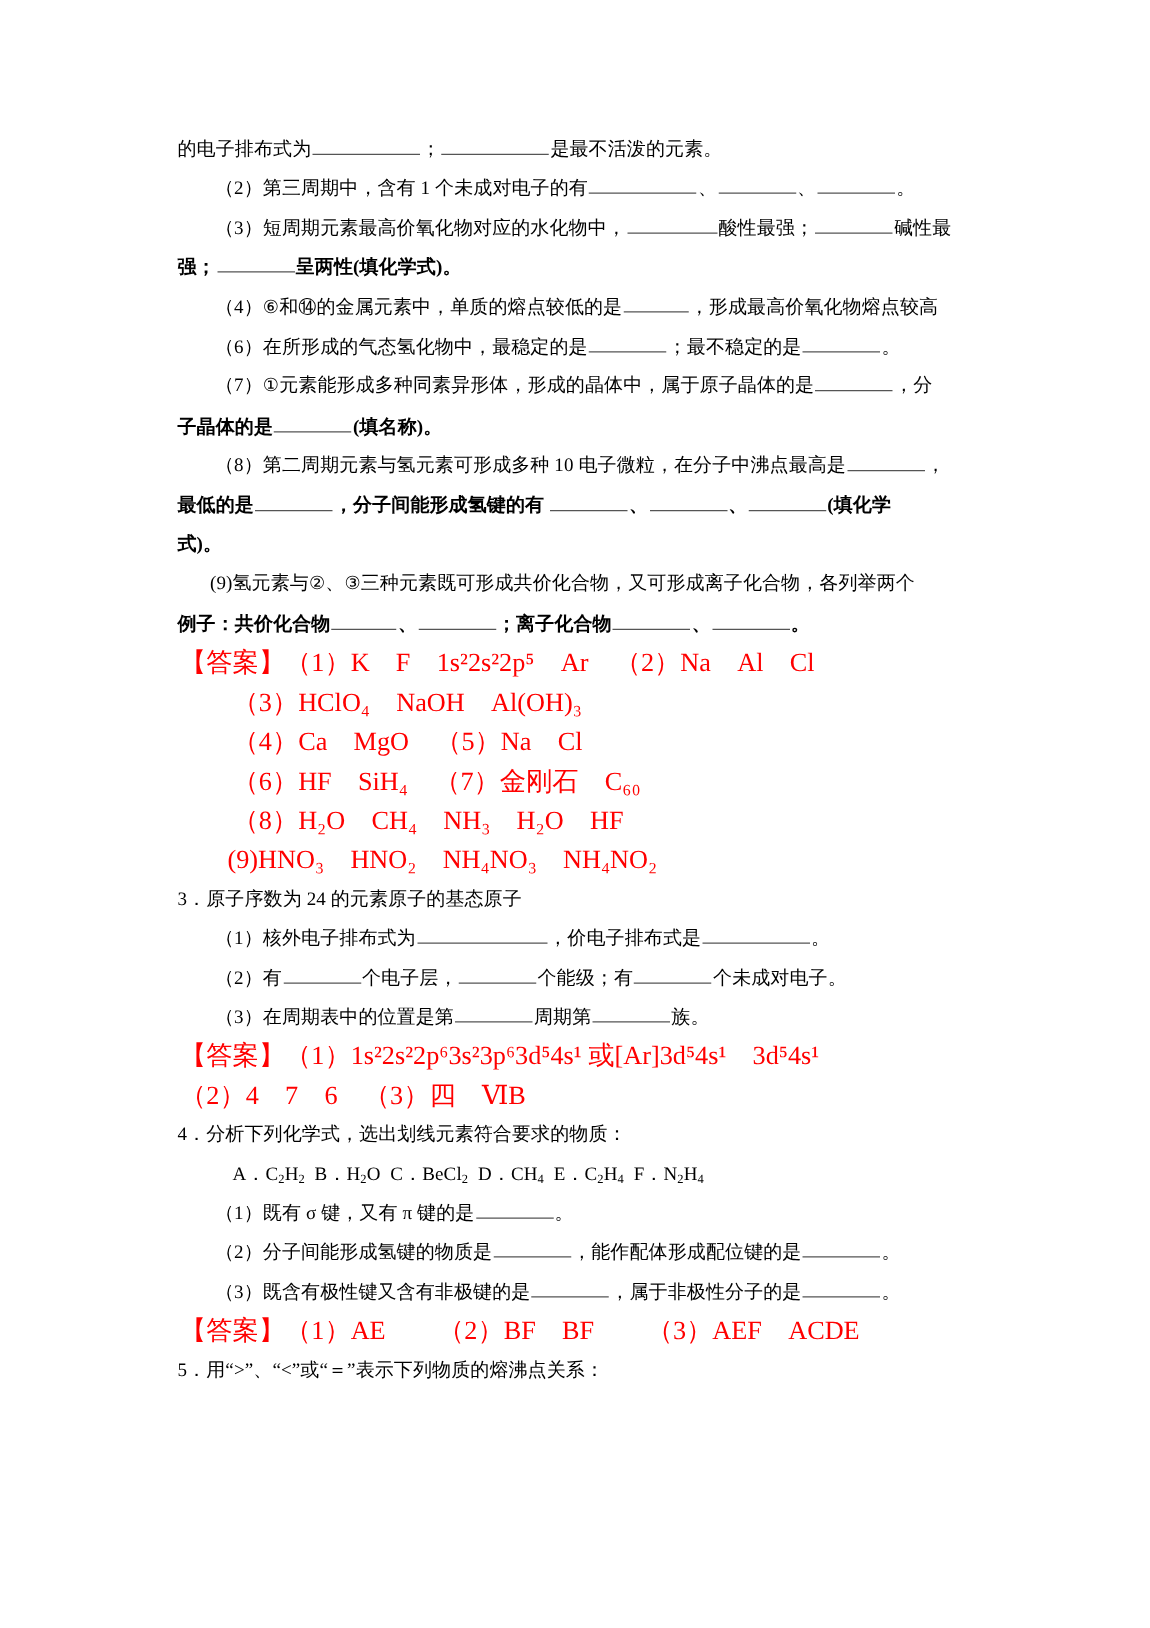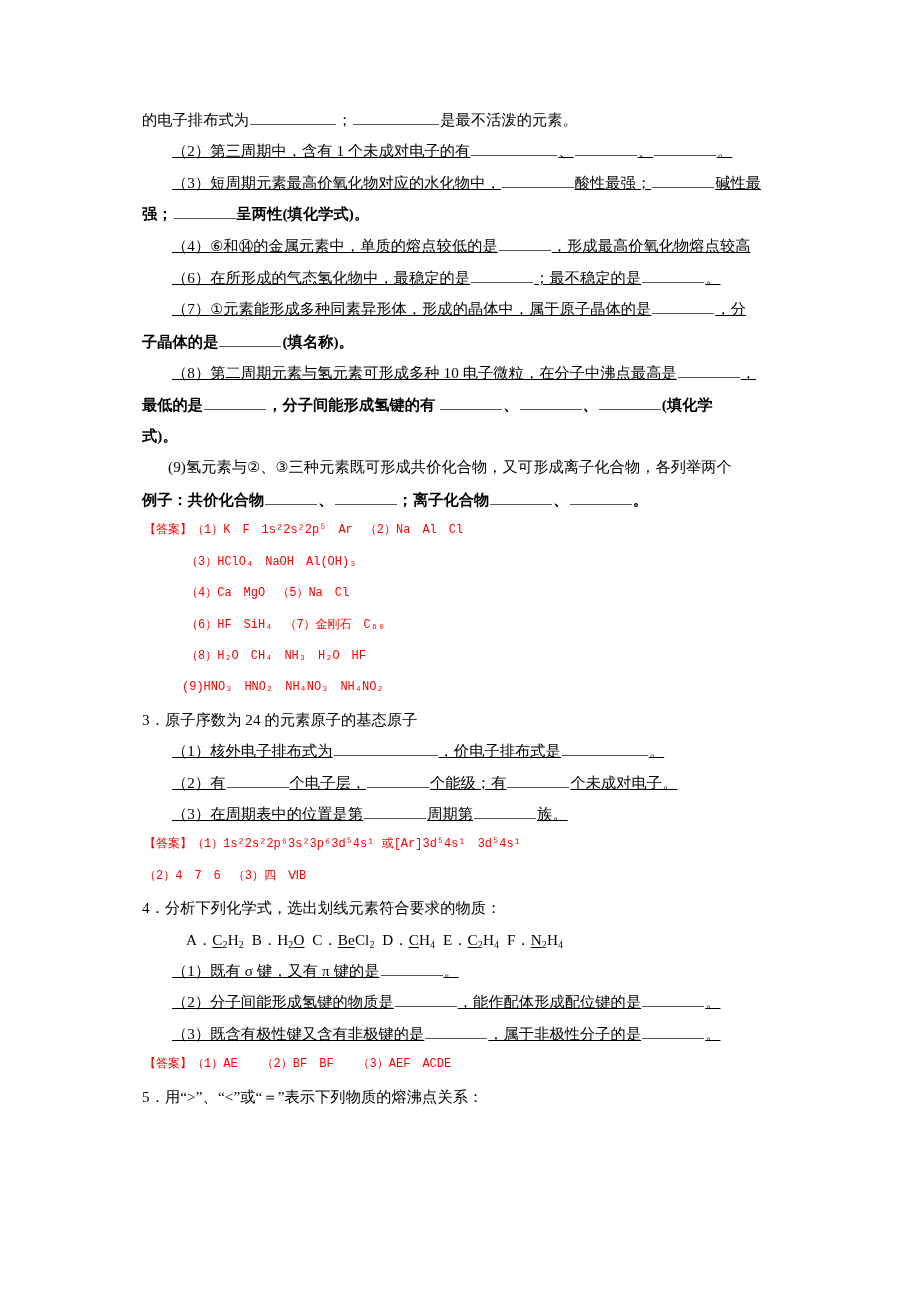--- a/index.html
+++ b/index.html
@@ -36,33 +36,32 @@
     line-height: 31.4px;
     white-space: pre-wrap;
     letter-spacing: 0.1px;
     text-align: justify;
     text-justify: inter-character;
   }
   .ln.cont {            
     text-indent: 0;
     font-weight: bold;
   }
-  .ind1 { padding-left: 30px; text-decoration: underline; }   
+  .ind1 { padding-left: 30px; }   
   .ind-half { padding-left: 26px; }
   .ind-num { padding-left: 0px; } 
   .ind-a   { padding-left: 44px; }
 
   .red {
     color: #ff0000;
   }
   .ans {
-    font-size: 12px;
+    font-size: 21px;
     line-height: 31.4px;
     white-space: pre-wrap;
-    font-family: Liberation Mono, monospace;
   }
   .ans-ind { padding-left: 44px; }
   .ans-ind2 { padding-left: 40px; }
 
   
   .blank {
     display: inline-block;
     border-bottom: 1px solid #555;
     vertical-align: baseline;
     height: 0.95em;
@@ -73,21 +72,21 @@
   .b-l { width: 72px; }
   .b-xl { width: 86px; }
   .b-xxl { width: 104px; }
 
   sub, sup {
     font-size: 0.66em;
     line-height: 0;
   }
   sub { vertical-align: -0.26em; }
 
-  .u { text-decoration: underline; text-underline-offset: 1.5px; }
+  .u { text-underline-offset: 1.5px; }
 
   
   .lat { font-family: "Liberation Serif", serif; }
   .circ { font-family: "DejaVu Sans", sans-serif; font-size: 0.95em; }
 </style>
 </head>
 <body>
 
 <div class="page">
   <div class="body-col">

